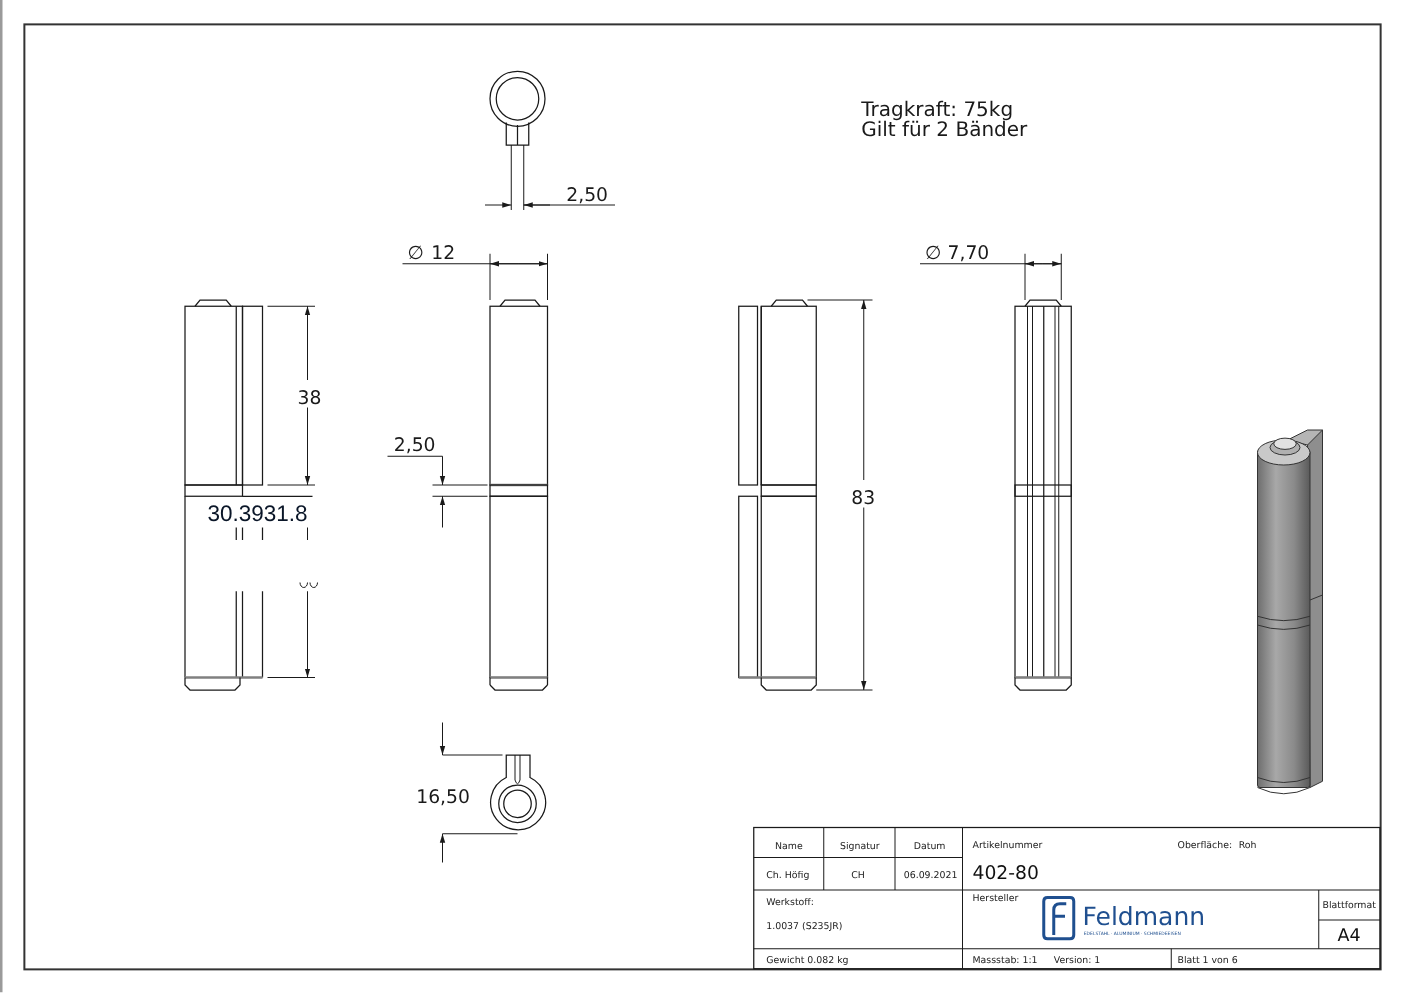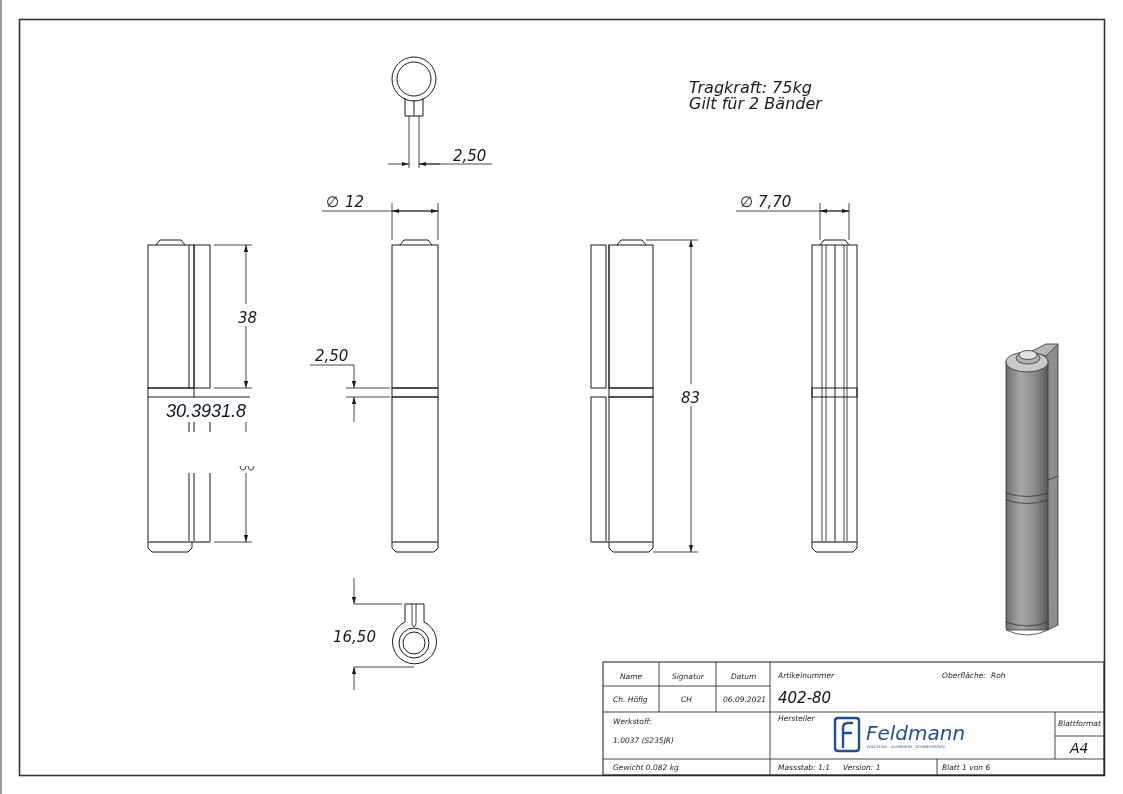--- a/index.html
+++ b/index.html
@@ -1,17 +1,17 @@
 <!DOCTYPE html>
 <html><head>
 <meta charset="utf-8">
 <style>
   html, body { margin: 0; padding: 0; background: #ffffff; }
   body { width: 1123px; height: 794px; position: relative; overflow: hidden; font-family: "DejaVu Sans", sans-serif; }
-  .sheet { position: absolute; left: 0; top: 0; width: 1123px; height: 564px; font-style: italic; }
+  .sheet { position: absolute; left: 0; top: 0; width: 1123px; height: 564px; }
   .left-edge { position: absolute; left: 0; top: 0; width: 2px; height: 794px; background: #9a9a9a; }
   svg text { font-family: "DejaVu Sans", sans-serif; }
   .dim { font-size: 15px; fill: #1a1a1a; }
   .note { font-size: 16px; fill: #1a1a1a; }
   .overlay { font-family: "Liberation Sans", sans-serif; font-size: 18px; fill: #0a1628; }
   .tb { font-size: 7.5px; fill: #222; }
   .tb-big { font-size: 15px; fill: #111; }
   .tb-a4 { font-size: 14px; fill: #111; }
   .line { stroke: #1a1a1a; stroke-width: 1; fill: none; }
   .thin { stroke: #1a1a1a; stroke-width: 0.8; fill: none; }

